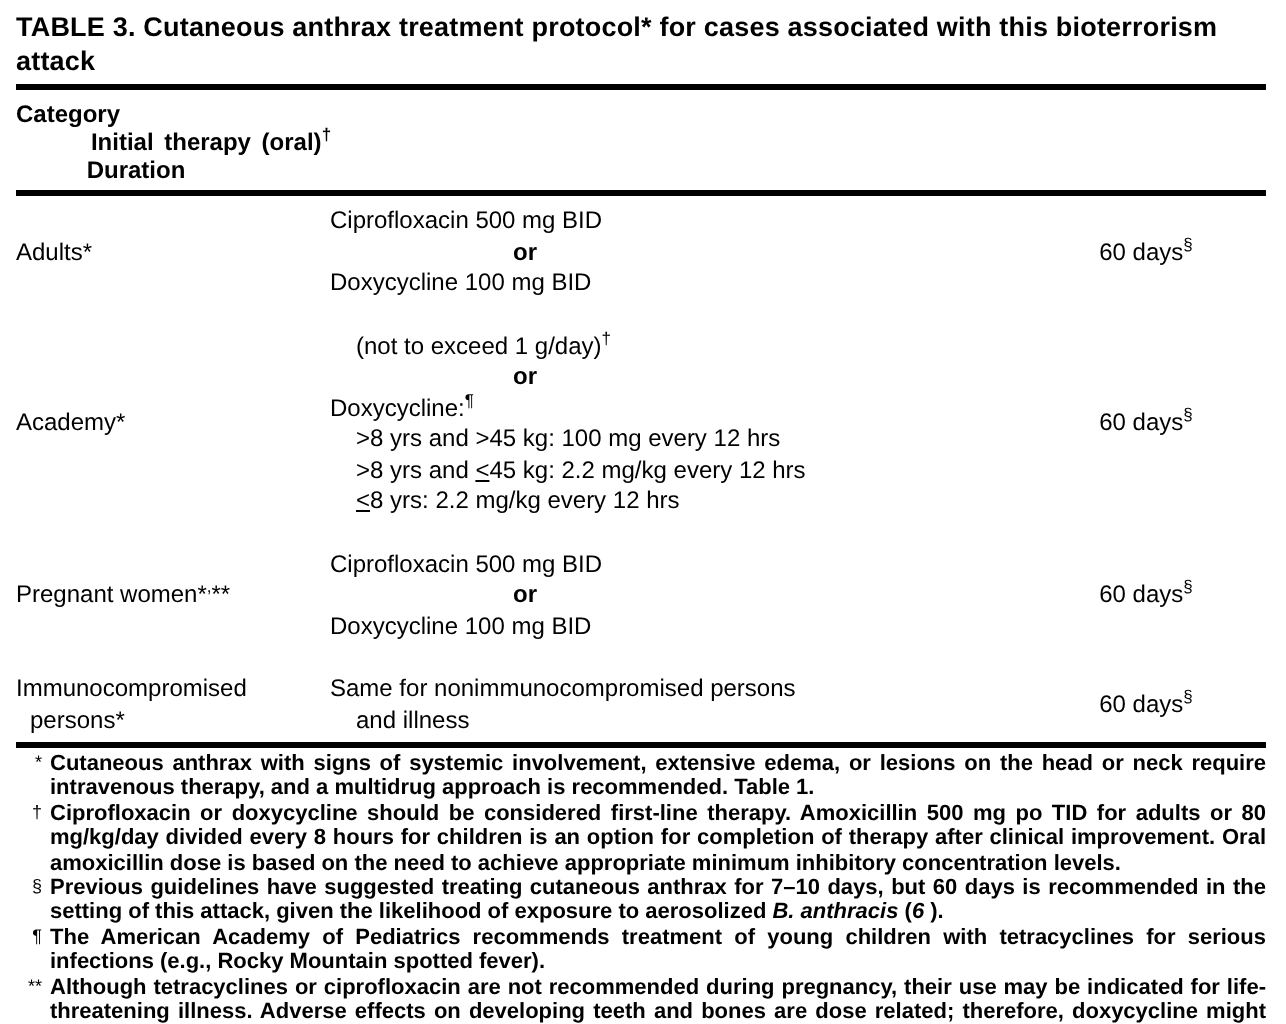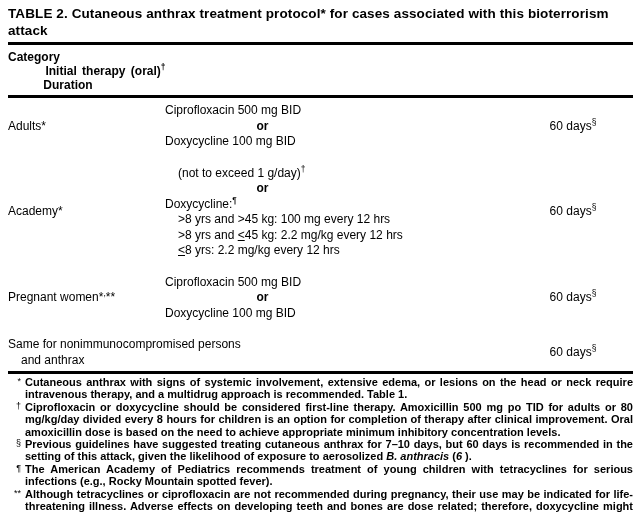--- a/index.html
+++ b/index.html
@@ -28,21 +28,21 @@
   .footnotes{margin-top:2px;font-size:11px;line-height:12.4px;}
   .fn{display:flex;}
   .fn-marker{width:13px;flex:none;text-align:right;margin-right:4px;font-size:9px;position:relative;top:-1px;font-weight:normal;}
   .fn-body{flex:1;text-align:justify;font-weight:bold;}
   i{font-style:italic;}
 </style>
 </head>
 <body>
 
 <div class="page">
-  <div class="title">TABLE 2. Cutaneous anthrax treatment protocol* for cases associated with this bioterrorism attack</div>
+  <div class="title">TABLE 3. Cutaneous anthrax treatment protocol* for cases associated with this bioterrorism attack</div>
   <div class="rule rule-title"></div>
 
   <div class="thead">
     <div class="col-cat">Category</div>
     <div class="col-therapy">
       <div class="th-therapy">Initial therapy (oral)<sup>†</sup></div>
     </div>
     <div class="col-dur">Duration</div>
   </div>
   <div class="rule rule-head"></div>
@@ -78,23 +78,27 @@
           <div>Pregnant women*<sup>,</sup>**</div>
         </div>
         <div class="col-therapy">
           <div class="line-drug">Ciprofloxacin 500 mg BID</div>
           <div class="line-or">or</div>
           <div class="line-drug">Doxycycline 100 mg BID</div>
         </div>
         <div class="col-dur">60 days<sup>§</sup></div>
       </div>
       <div class="row">
+        <div class="col-cat">
+          <div>Immunocompromised</div>
+          <div class="cat-indent">persons*</div>
+        </div>
         <div class="col-therapy">
           <div class="line-drug">Same for nonimmunocompromised persons</div>
-          <div class="line-indent">and anthrax</div>
+          <div class="line-indent">and illness</div>
         </div>
         <div class="col-dur">60 days<sup>§</sup></div>
       </div>
     </div>
 
   <div class="rule rule-bottom"></div>
 
   <div class="footnotes">
       <div class="fn">
         <div class="fn-marker">*</div>

